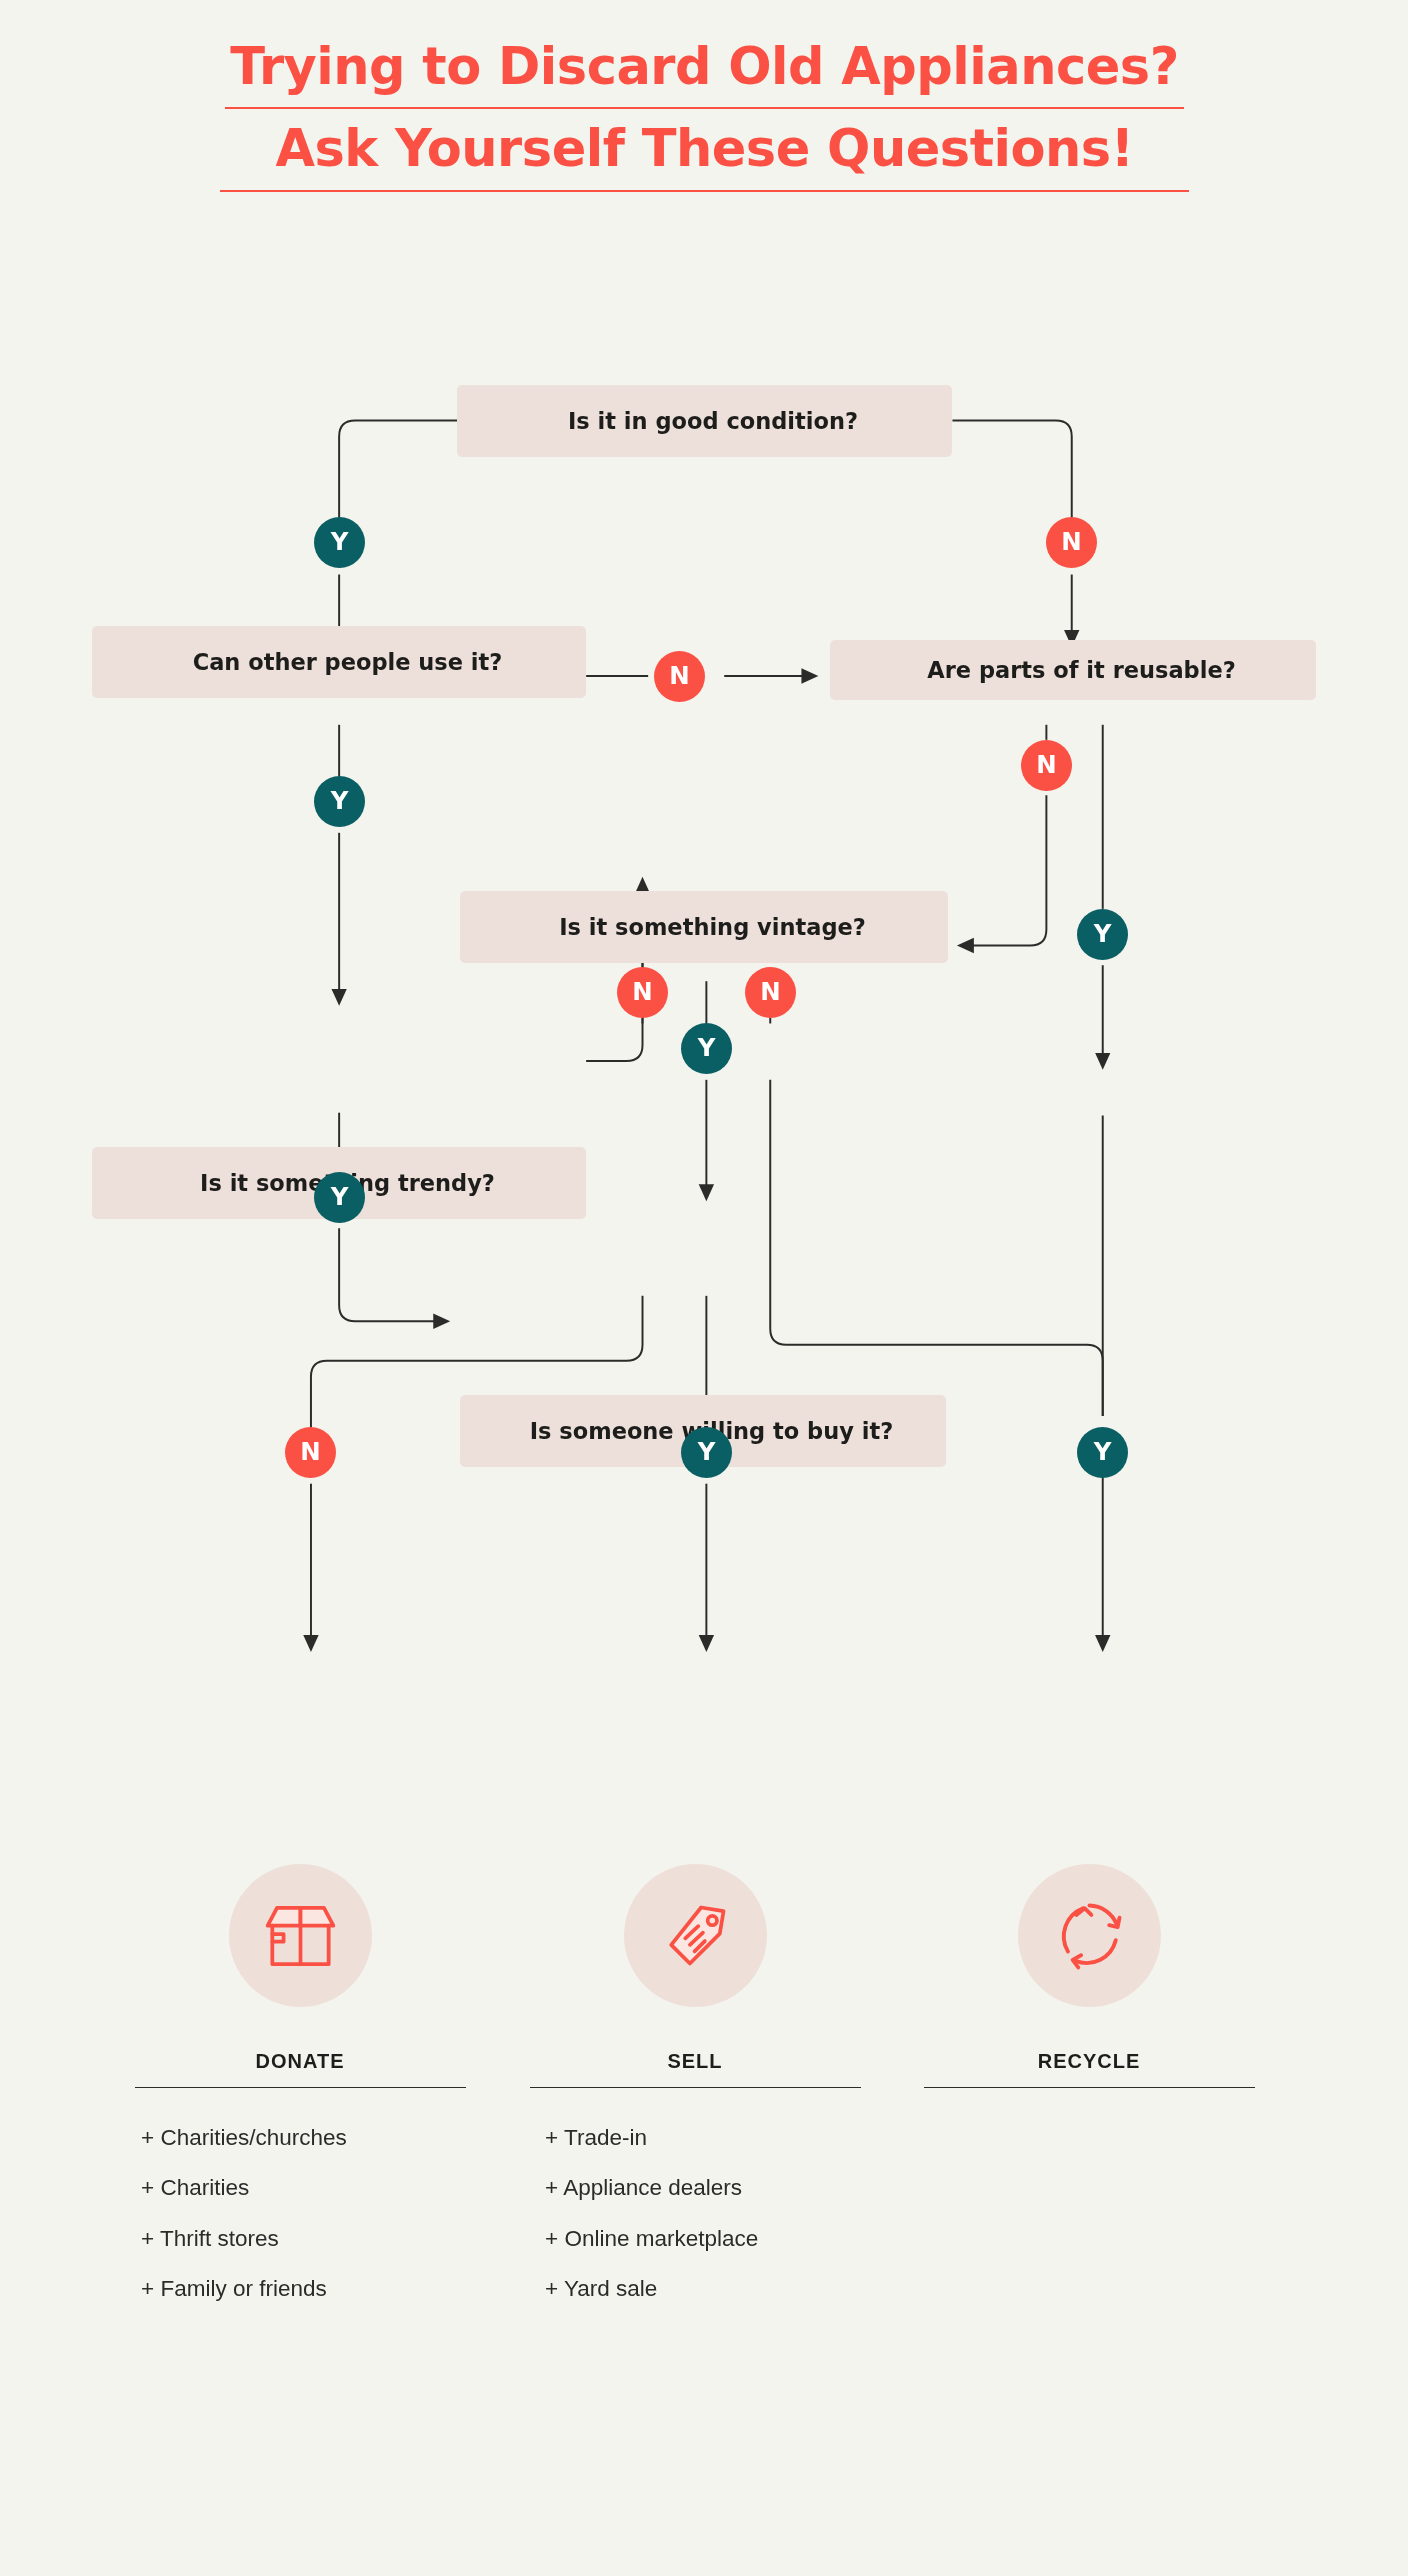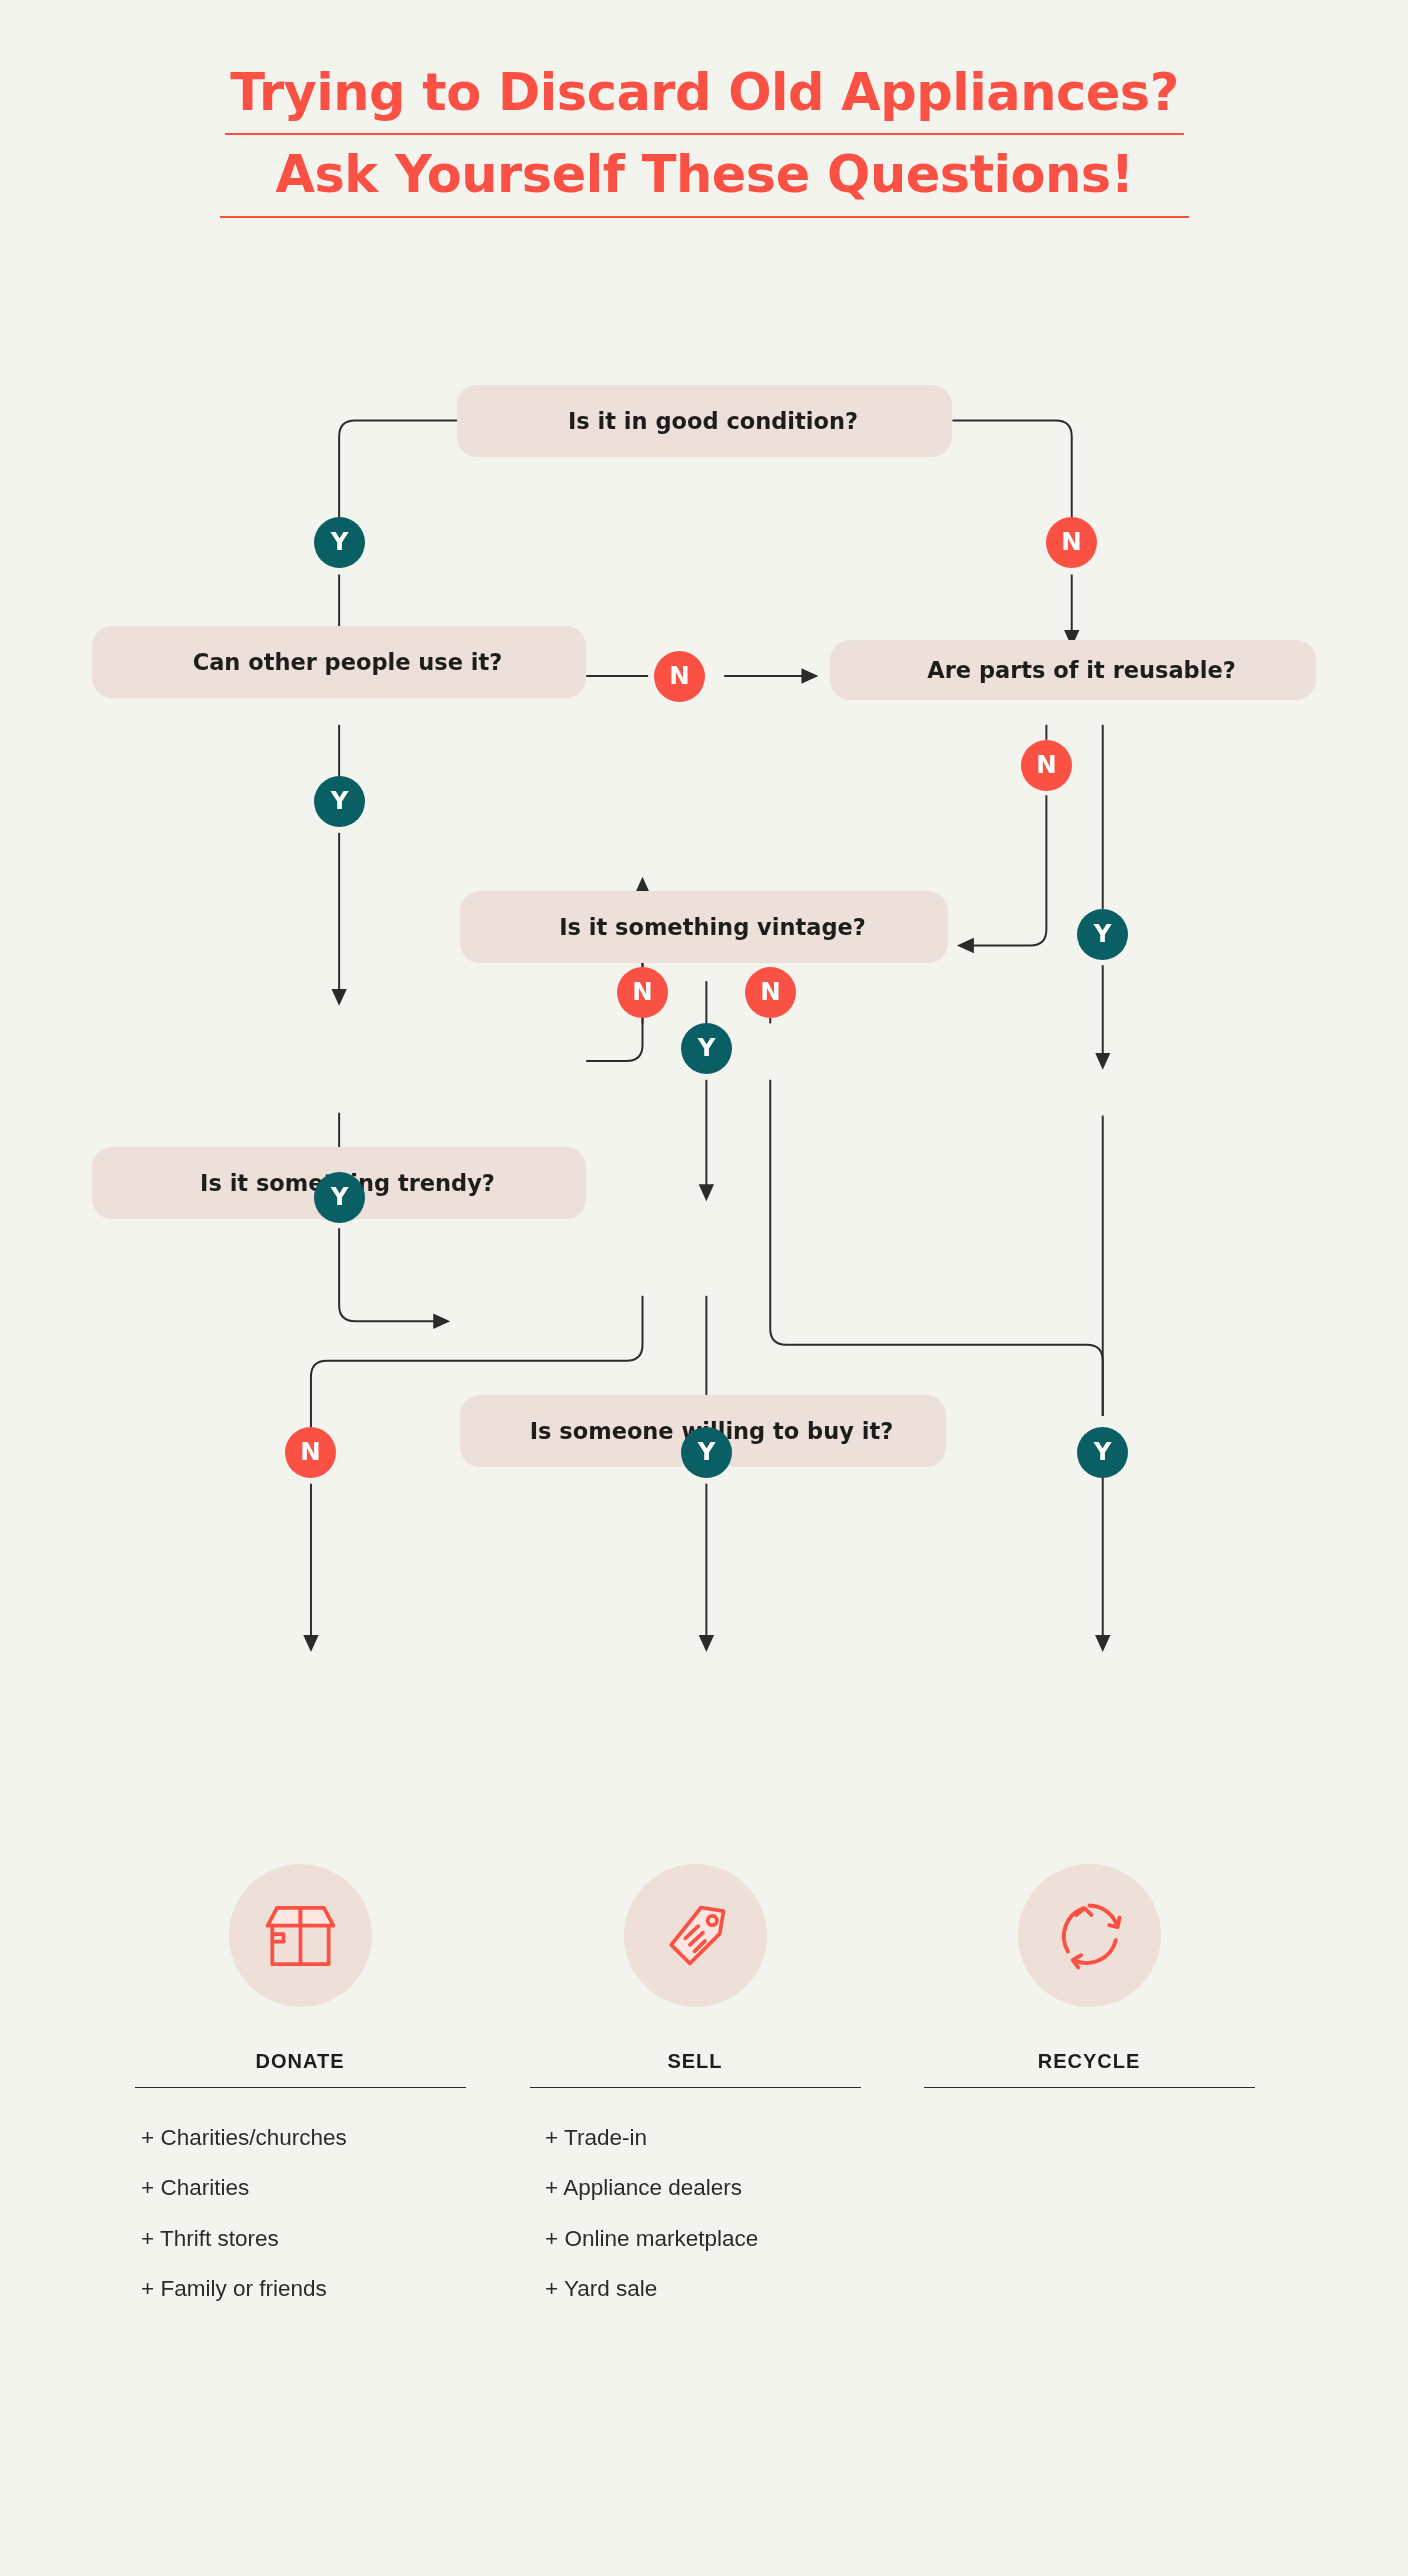--- a/index.html
+++ b/index.html
@@ -4,42 +4,42 @@
 <style>
   html,body{margin:0;padding:0;}
   body{
     width:1409px;height:2576px;
     background:#f4f4ef;
     font-family:"Liberation Sans", sans-serif;
     overflow:hidden;
     position:relative;
   }
   
-  .header{padding-top:66px;text-align:center;}
+  .header{padding-top:40px;text-align:center;}
   .title-line{
     display:block;
     color:#fb5144;
     font-family:"DejaVu Sans", sans-serif;
     font-weight:bold;
     font-size:51px;
     letter-spacing:-0.5px;
     line-height:1.05;
     white-space:nowrap;
   }
   .title-wrap1{display:inline-block;border-bottom:2.8px solid #fb5144;padding:0 5.6px 13px 5.6px;}
   .title-wrap2{display:inline-block;border-bottom:2.8px solid #fb5144;padding:13px 56px 15px 56px;}
 
   
   .chart{position:absolute;left:0;top:366px;width:1409px;height:1474px;}
   .chart svg{position:absolute;left:0;top:0;}
 
   .node{
     position:absolute;
     background:#ede0da;
-    border-radius:20px;
+    border-radius:5px;
     display:flex;align-items:center;justify-content:center;
     color:#1d1d1b;
     font-family:"DejaVu Sans", sans-serif;
     font-weight:bold;
     font-size:22.5px;
     box-sizing:border-box;
     text-align:center;
     padding-left:17px;
   }
   .badge{

